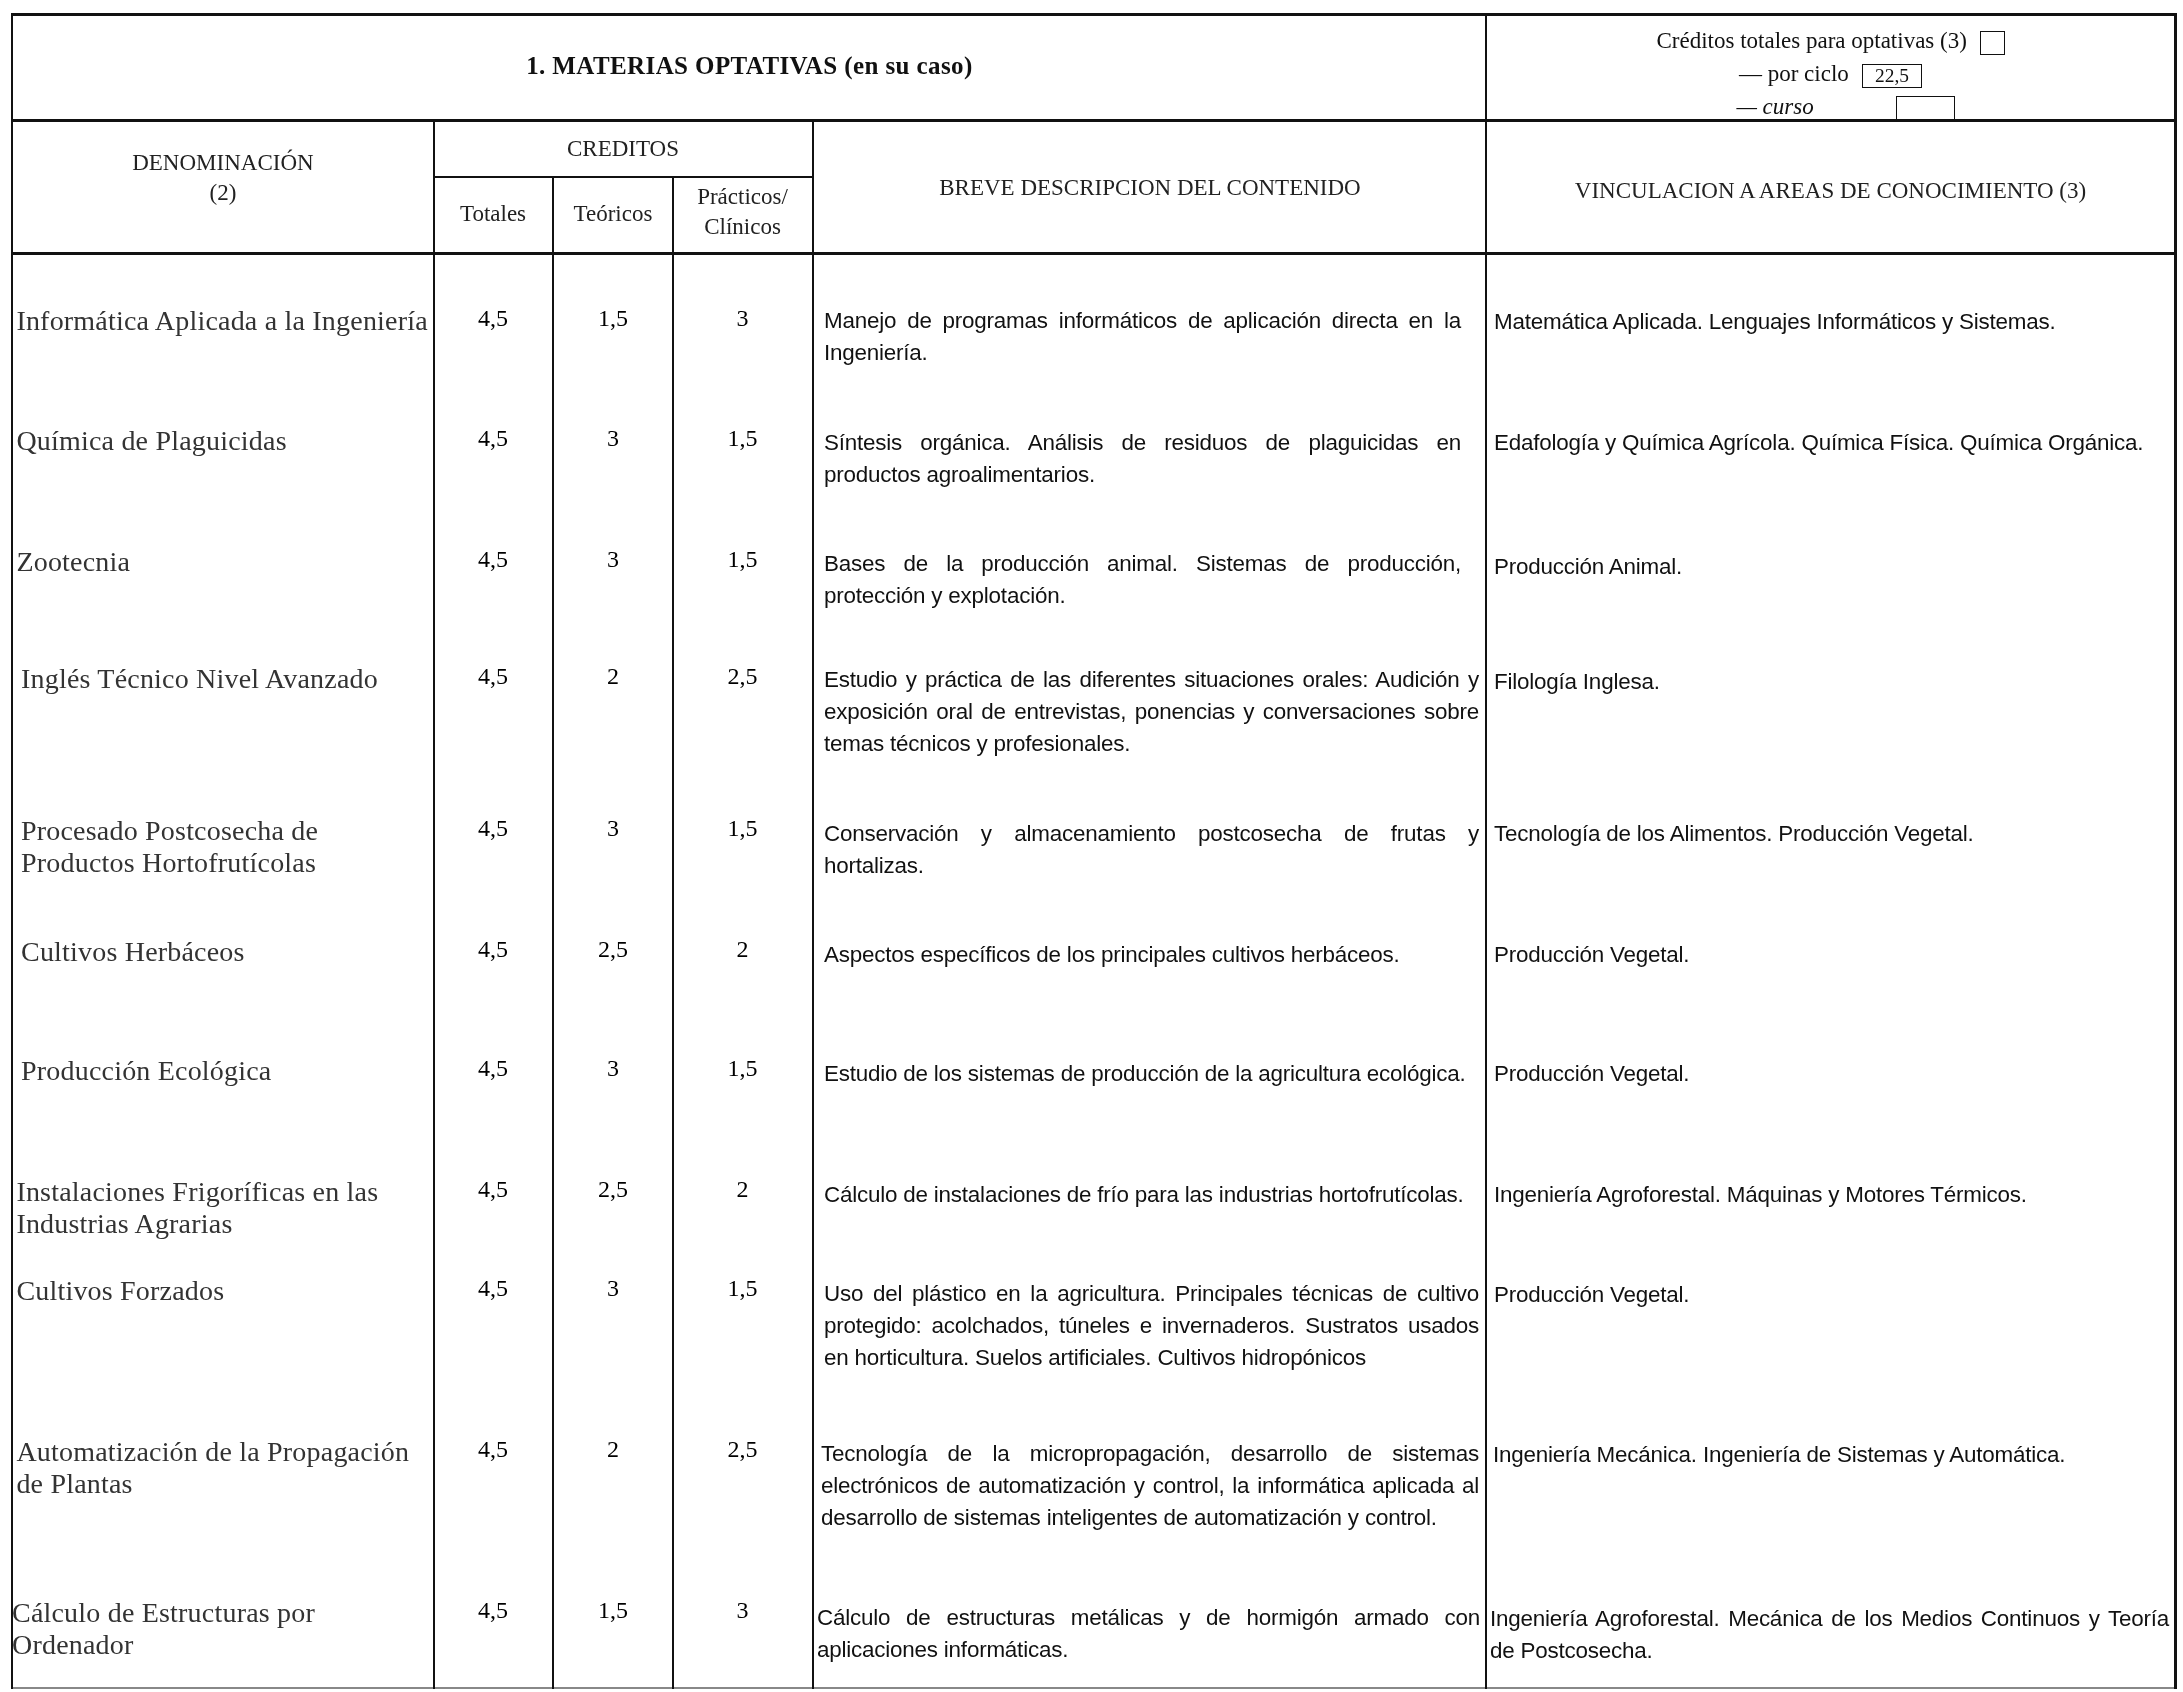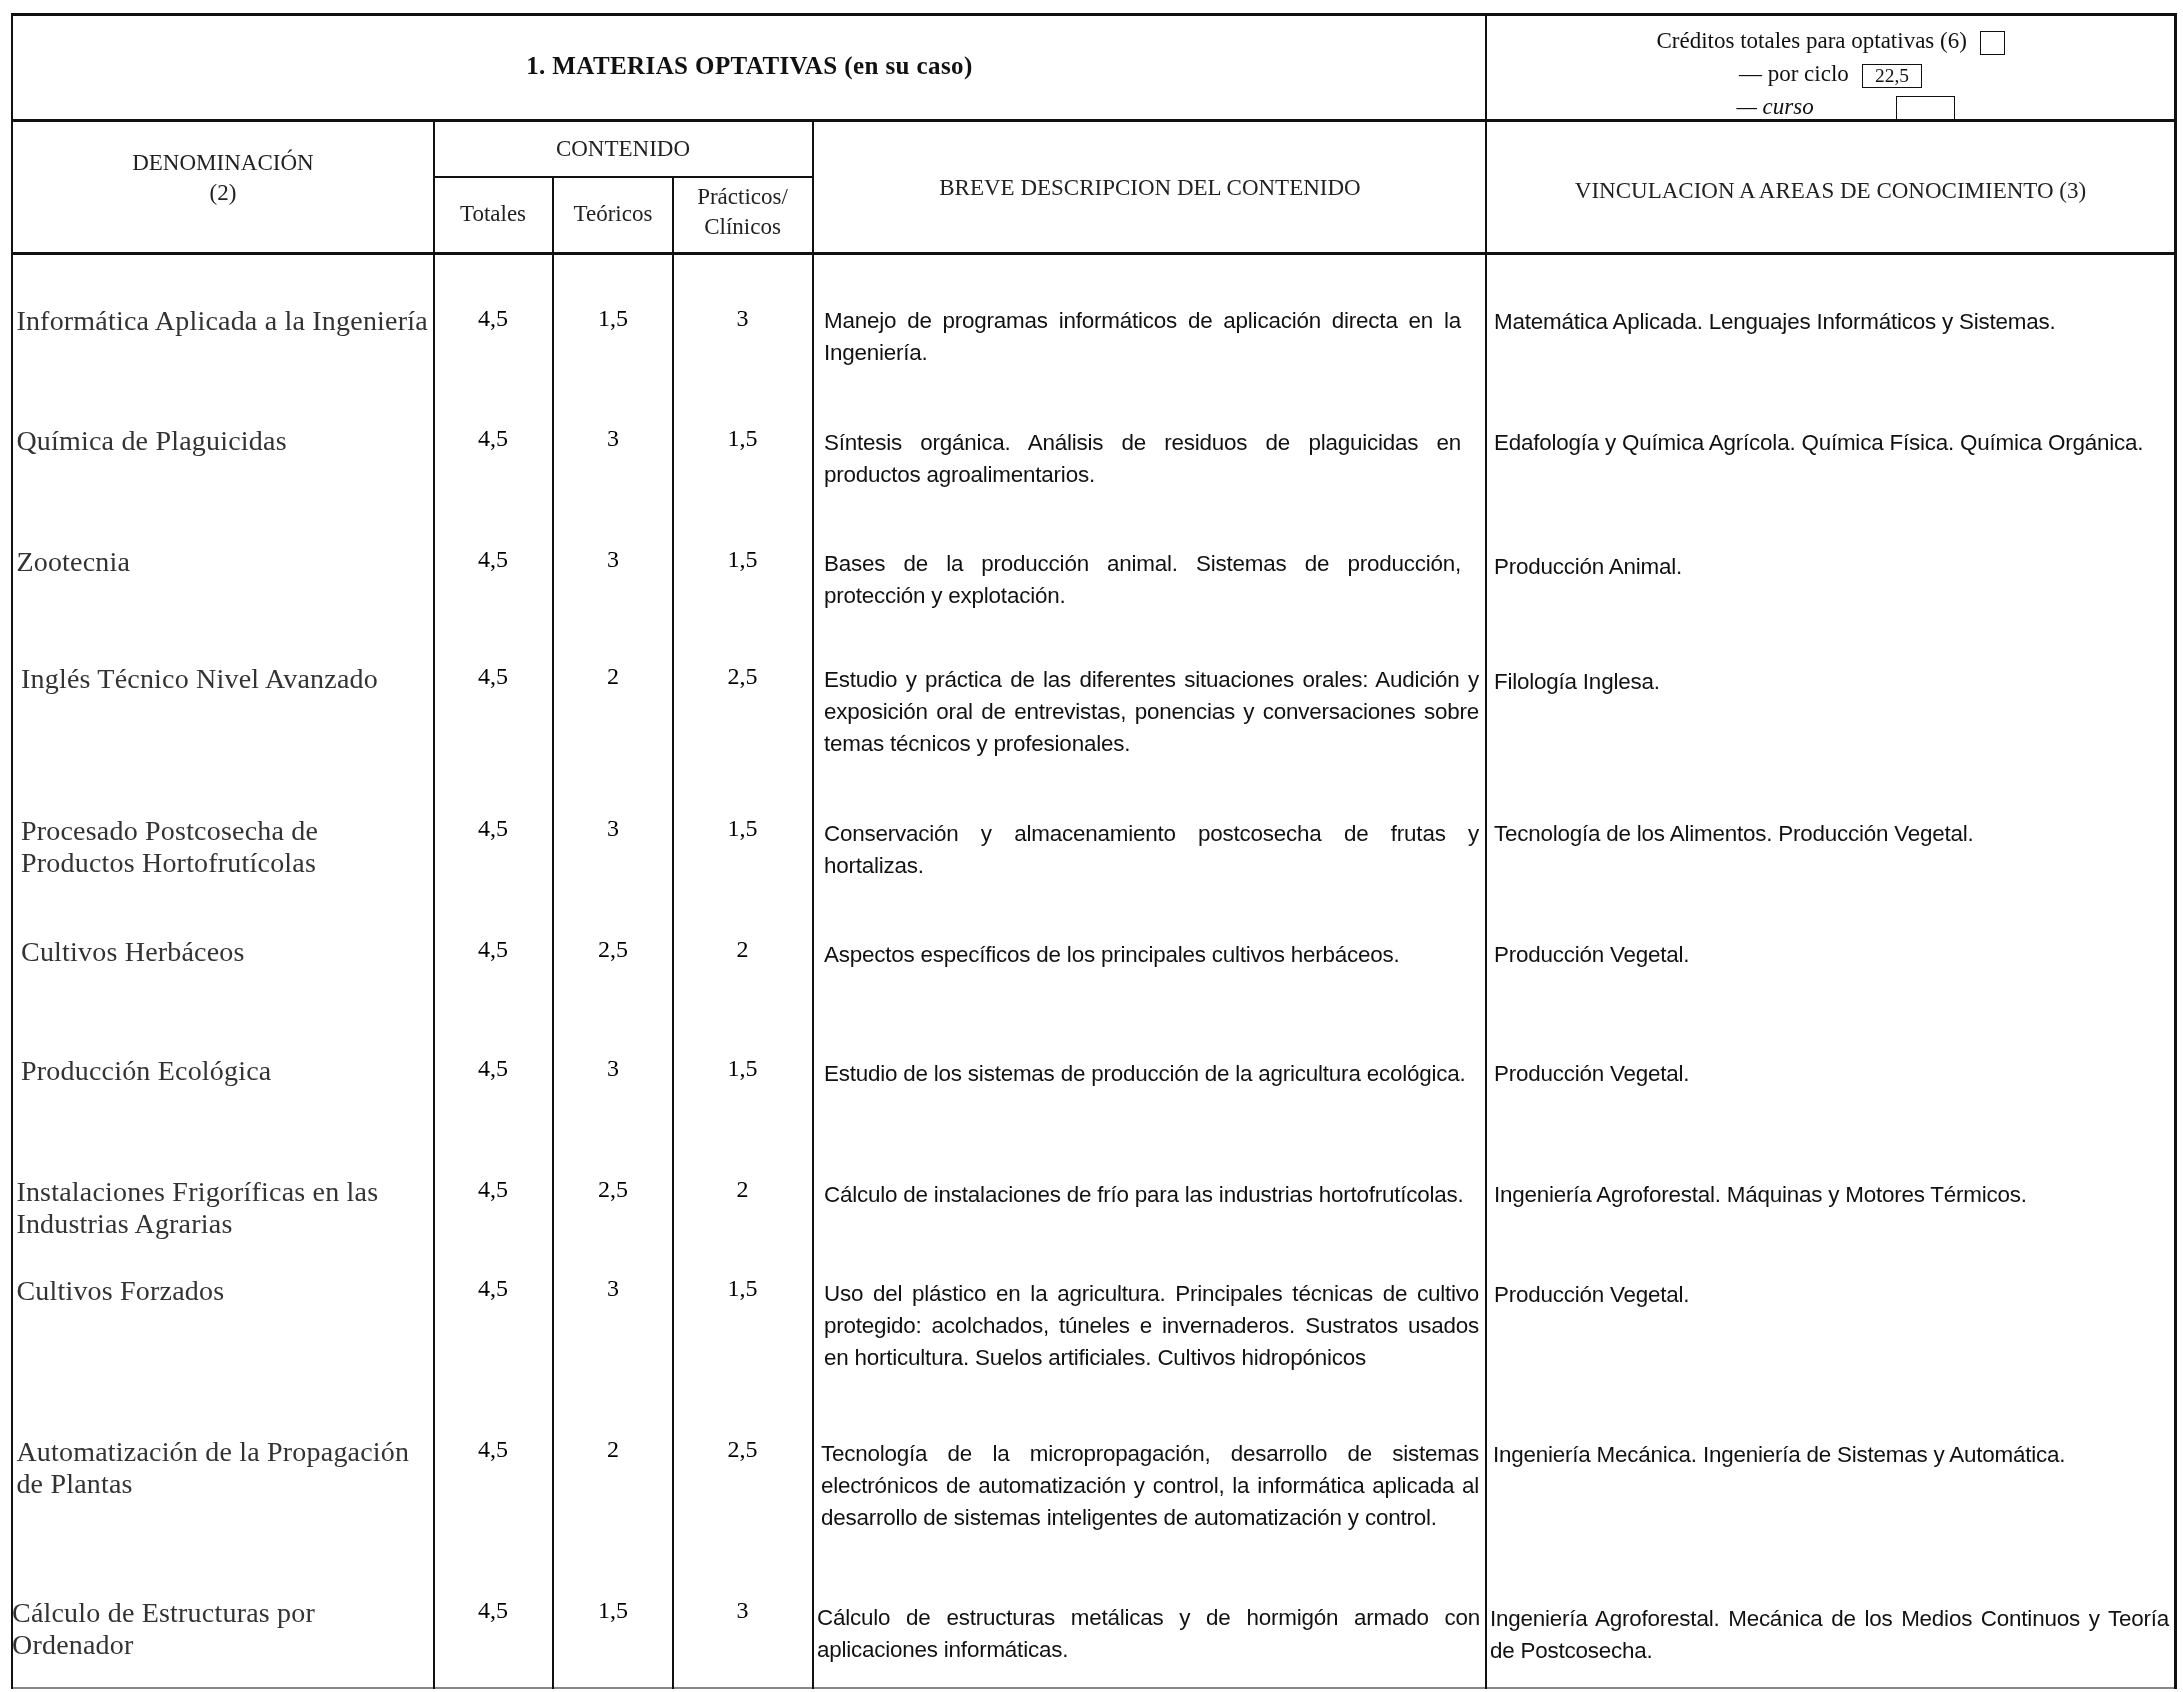--- a/index.html
+++ b/index.html
@@ -33,38 +33,38 @@
 <div class="vline" style="left:1485px; top:13.4px; width:1.5px; height:1676px;"></div>
 <div class="vline" style="left:433px; top:119px; width:1.5px; height:1570px;"></div>
 <div class="vline" style="left:552px; top:176px; width:1.5px; height:1513px;"></div>
 <div class="vline" style="left:672px; top:176px; width:1.5px; height:1513px;"></div>
 <div class="vline" style="left:812px; top:119px; width:1.5px; height:1570px;"></div>
 
 <div class="abs title" style="left:13.4px; top:52px; width:1472px;">1. MATERIAS OPTATIVAS (en su caso)</div>
 
 <div class="abs credits-box" style="left:1487px; top:24px; width:687px;">
   <div>
-    <span>Créditos totales para optativas (6)</span>
+    <span>Créditos totales para optativas (3)</span>
     <span class="box" style="width:22.4px; height:22.4px;"></span>
   </div>
   <div style="">
     <span>— por ciclo</span>
     <span class="box" style="min-width:52px; height:22.4px; line-height:21px; font-size:19.4px; padding:0 3px;">22,5</span>
   </div>
   <div style="padding-left:30px;font-style:italic;">
     <span style="display:inline-block; width:146px; text-align:left;">— curso</span>
     <span class="box" style="width:57px; height:24px;"></span>
   </div>
 </div>
 
 <div class="abs hdr" style="left:13.4px; top:148px; width:419px;">
   <div>DENOMINACIÓN</div>
   <div>(2)</div>
 </div>
-<div class="abs hdr" style="left:434px; top:134px; width:378px;">CONTENIDO</div>
+<div class="abs hdr" style="left:434px; top:134px; width:378px;">CREDITOS</div>
 <div class="abs hdr" style="left:434px; top:199px; width:118px;">Totales</div>
 <div class="abs hdr" style="left:554px; top:199px; width:118px;">Teóricos</div>
 <div class="abs hdr" style="left:673px; top:182px; width:139px;">
   <div>Prácticos/</div>
   <div>Clínicos</div>
 </div>
 <div class="abs hdr" style="left:814px; top:173px; width:672px;">BREVE DESCRIPCION DEL CONTENIDO</div>
 <div class="abs hdr" style="left:1487px; top:176px; width:687px;">VINCULACION A AREAS DE CONOCIMIENTO (3)</div>
 
 <div>

